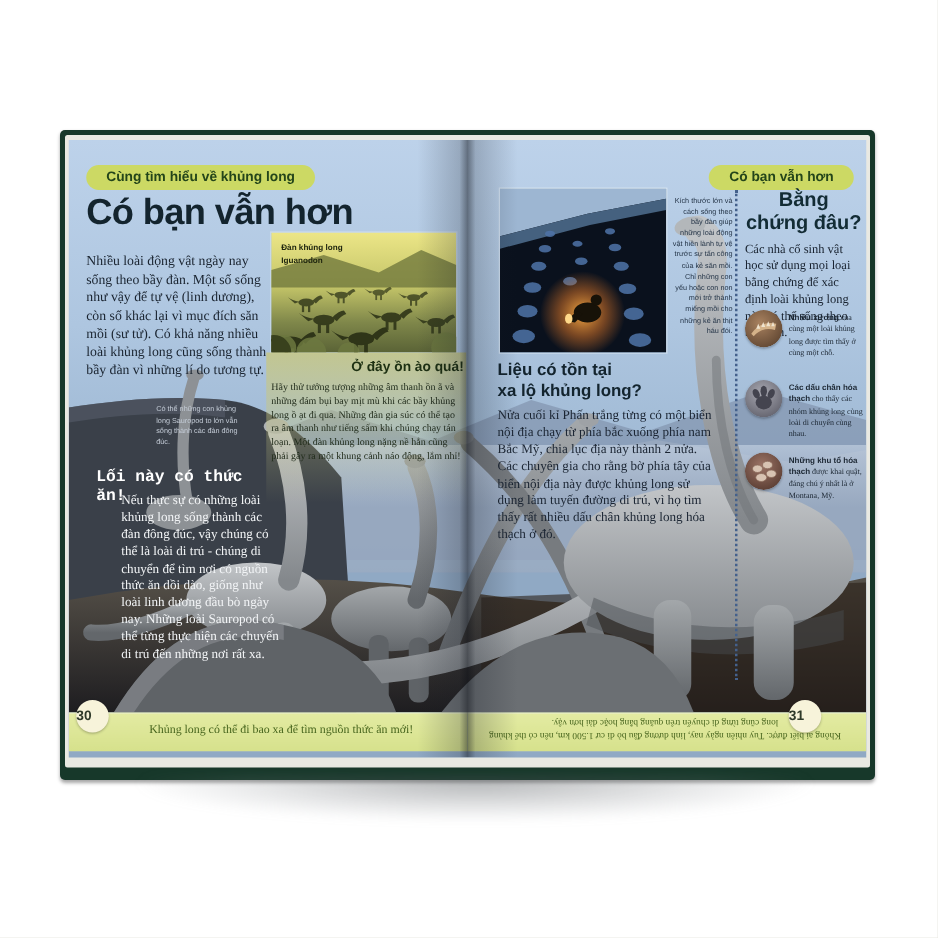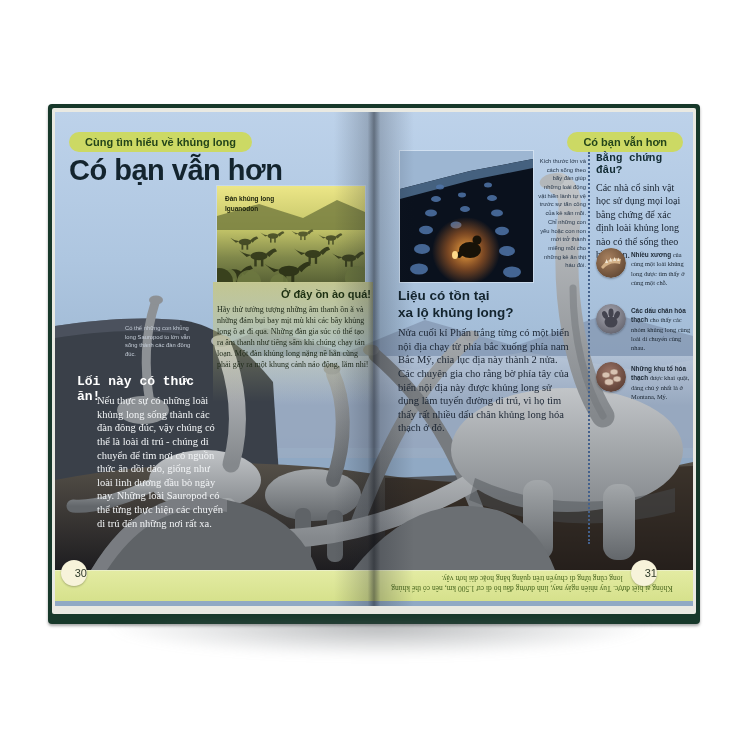--- a/index.html
+++ b/index.html
@@ -61,36 +61,36 @@
 
   
   .band{position:absolute;top:458px;width:319px;height:30px;background:linear-gradient(180deg,#e3eba2,#d6e18c);z-index:6;}
   #band-left{left:0;border-top:1px solid rgba(255,255,255,.5);}
   #band-right{left:319px;border-top:1px solid rgba(255,255,255,.5);}
   #footer-q{position:absolute;left:30px;top:467px;width:280px;text-align:center;font-size:9.5px;
         color:#47651d;z-index:7;}
   #footer-a{position:absolute;left:332px;top:461px;width:290px;text-align:center;font-size:7.5px;line-height:1.35;
         color:#47651d;transform:rotate(180deg);z-index:7;}
   .pagenum{position:absolute;top:448px;width:26px;height:26px;border-radius:50%;background:#f7f3da;
-        box-shadow:0 1px 2px rgba(0,0,0,.25);text-align:right;line-height:26px;
-        font-family:"Liberation Sans",sans-serif;font-weight:normal;font-size:11px;color:#2f3a2a;z-index:8;}
+        box-shadow:0 1px 2px rgba(0,0,0,.25);text-align:left;line-height:26px;
+        font-family:"Liberation Sans",sans-serif;font-weight:bold;font-size:11px;color:#2f3a2a;z-index:8;}
   #num-left{left:6px;}
   #num-right{left:576px;}
 
   
   #night-photo{position:absolute;left:345px;top:39px;width:133px;height:131px;
         box-shadow:0 0 0 1px rgba(230,238,248,.55);}
   #night-cap{position:absolute;left:483px;top:45px;width:48px;font-size:5.8px;line-height:1.5;
         color:#253548;font-family:"Liberation Sans",sans-serif;text-align:right;}
 
   #dotline{position:absolute;left:533px;top:40px;height:392px;width:0;
         border-left:2px dotted #44618c;z-index:1;}
 
   #ev-panel{position:absolute;left:541px;top:40px;width:94px;z-index:4;}
-  #ev-title{font-family:Liberation Mono, monospace;font-weight:bold;font-size:11px;color:#132c35;}
+  #ev-title{font-family:Liberation Sans, sans-serif;font-weight:bold;font-size:16px;color:#132c35;text-align:center;}
   #ev-intro{margin-top:5px;font-size:10px;line-height:1.34;color:#17212e;}
   .ev-item{position:absolute;left:0;width:96px;display:flex;gap:5px;}
   .ev-item svg{flex:0 0 30px;width:30px;height:30px;border-radius:50%;
         box-shadow:0 1px 2px rgba(0,0,0,.3);}
   .ev-txt{font-size:6.4px;line-height:1.45;color:#1c2733;padding-top:2px;}
   .ev-txt b{font-family:"Liberation Sans",sans-serif;}
 
   #hw-title{position:absolute;left:343px;top:176px;font-family:"Liberation Sans",sans-serif;
         font-weight:bold;font-size:13.5px;line-height:1.25;color:#13242e;z-index:4;}
   #hw-text{position:absolute;left:343px;top:214px;width:176px;font-size:10.5px;line-height:1.3;
@@ -171,20 +171,21 @@
 
       <path d="M36,422 Q90,332 172,352 Q242,366 262,422 Z" fill="#5f6367"></path>
       <path d="M298,422 Q360,342 442,362 Q482,374 500,422 Z" fill="#6b6f73"></path>
       <path d="M36,422 Q90,332 172,352 L172,364 Q100,348 52,422 Z" fill="#8a8e92" opacity=".6"></path>
     </svg>
 
     <div class="pill" id="pill-left">Cùng tìm hiểu về khủng long</div>
 
     <div id="title" class="z3">Có bạn vẫn hơn</div>
 
+    <div id="intro" class="z3">Nhiều loài động vật ngày nay sống theo bầy đàn. Một số sống như vậy để tự vệ (linh dương), còn số khác lại vì mục đích săn mồi (sư tử). Có khả năng nhiều loài khủng long cũng sống thành bầy đàn vì những lí do tương tự.</div>
 
     <svg id="ig-photo" class="z2" viewBox="0 0 148 96">
       <defs>
         <linearGradient id="gYel" x1="0" y1="0" x2="0" y2="1">
           <stop offset="0" stop-color="#ece687"></stop>
             <stop offset=".45" stop-color="#c3c468"></stop>
           <stop offset=".75" stop-color="#7f874a"></stop>
             <stop offset="1" stop-color="#5a6336"></stop>
         </linearGradient>
         <g id="igd">
@@ -224,20 +225,21 @@
     <div id="noise-bg" class="z2"></div>
     <div id="noise-title" class="z3">Ở đây ồn ào quá!</div>
     <div id="noise-text" class="z3">Hãy thử tưởng tượng những âm thanh ồn ã và những đám bụi bay mịt mù khi các bầy khủng long ồ ạt đi qua. Những đàn gia súc có thể tạo ra âm thanh như tiếng sấm khi chúng chạy tán loạn. Một đàn khủng long nặng nề hẳn cũng phải gây ra một khung cảnh náo động, lắm nhỉ!</div>
 
     <div id="herd-cap" class="z3">Có thể những con khủng long Sauropod to lớn vẫn sống thành các đàn đông đúc.</div>
 
     <div id="food-title" class="z3">Lối này có thức ăn!</div>
     <div id="food-text" class="z3">Nếu thực sự có những loài khủng long sống thành các đàn đông đúc, vậy chúng có thể là loài di trú - chúng di chuyển để tìm nơi có nguồn thức ăn dồi dào, giống như loài linh dương đầu bò ngày nay. Những loài Sauropod có thể từng thực hiện các chuyến di trú đến những nơi rất xa.</div>
 
     <div class="band" id="band-left"></div>
+    <div id="footer-q">Khủng long có thể đi bao xa để tìm nguồn thức ăn mới!</div>
     <div class="pagenum" id="num-left">30</div>
 
     <div class="pill" id="pill-right">Có bạn vẫn hơn</div>
 
     <svg id="night-photo" class="z3" viewBox="0 0 133 131">
       <defs>
         <radialGradient id="gGlow" cx="50%" cy="50%" r="50%">
           <stop offset="0" stop-color="#ffb347" stop-opacity=".95"></stop>
           <stop offset=".55" stop-color="#e07828" stop-opacity=".5"></stop>
           <stop offset="1" stop-color="#e07828" stop-opacity="0"></stop>

